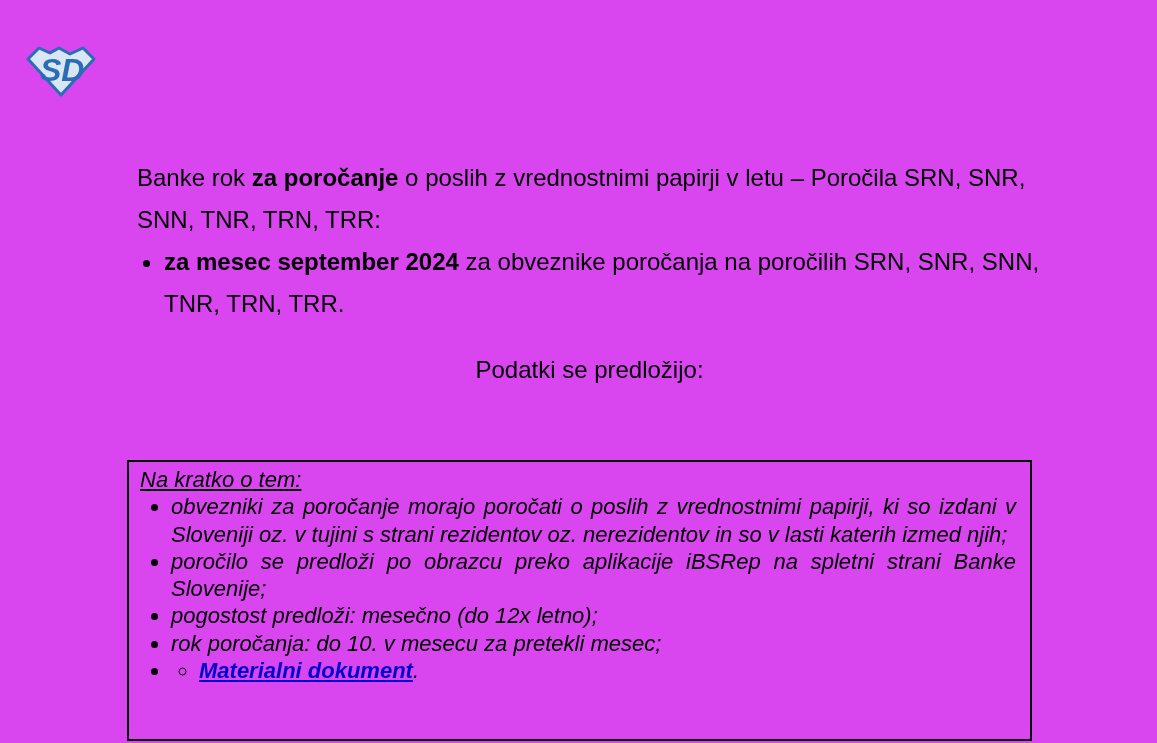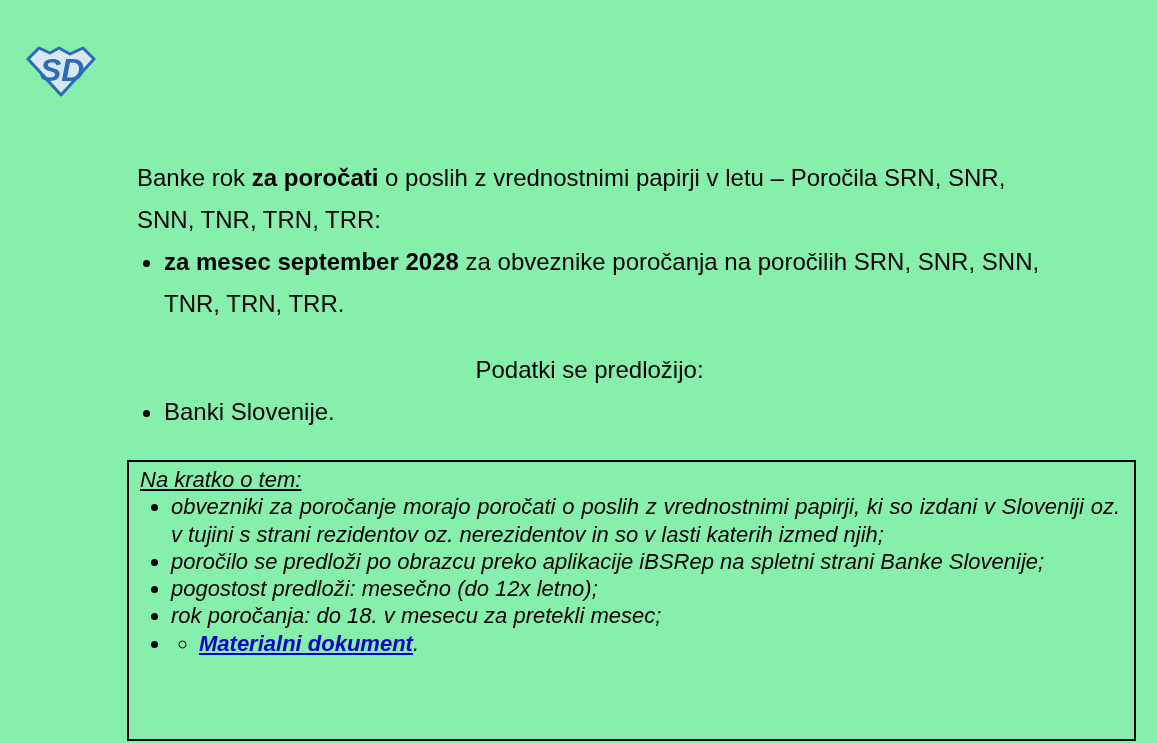--- a/index.html
+++ b/index.html
@@ -1,21 +1,21 @@
 <!DOCTYPE html>
 <html><head>
 <meta charset="utf-8">
 <style>
   * { margin: 0; padding: 0; box-sizing: border-box; }
   html, body { background: #e8e8e8; }
   .page {
     position: relative;
     width: 1157px;
     height: 743px;
-    background: #86efac;
+    background: #d946ef;
     overflow: hidden;
     font-family: "Liberation Sans", sans-serif;
     color: #000000;
   }
   .logo {
     position: absolute;
     left: 26px;
     top: 45px;
     width: 70px;
     height: 52px;
@@ -32,21 +32,21 @@
   ul.main-list {
     list-style: disc;
     margin: 0;
     padding-left: 27px;
   }
   .gap-heading { margin-top: 24px; text-align: center; }
   .infobox {
     position: absolute;
     left: 127px;
     top: 460px;
-    width: 1009px;
+    width: 905px;
     height: 281px;
     border: 2px solid #000000;
     padding: 4px 14px 4px 11px;
     font-style: italic;
     font-size: 22px;
     line-height: 27.3px;
   }
   .infobox-title {
     text-decoration: underline;
     font-weight: normal;
@@ -78,40 +78,37 @@
 
   <div class="logo">
     <svg width="70" height="52" viewBox="0 0 70 52" xmlns="http://www.w3.org/2000/svg">
       <path d="M2 14 L13 3 L24 8 L33 3 L44 9 L57 3 L68 14 L35 50 Z" fill="#d9e6f4" stroke="#2a6cb5" stroke-width="3" stroke-linejoin="round"></path>
       <path d="M8 38 L62 38" stroke="#2a6cb5" stroke-width="0" fill="none"></path>
       <text x="14" y="36" font-family="Liberation Sans, sans-serif" font-size="32" font-style="italic" font-weight="bold" fill="#2a6cb5">SD</text>
     </svg>
   </div>
 
   <div class="content">
-    <p><span>Banke rok </span><b>za poročati</b><span> o poslih z vrednostnimi papirji v letu – Poročila SRN, SNR, SNN, TNR, TRN, TRR:</span></p>
+    <p><span>Banke rok </span><b>za poročanje</b><span> o poslih z vrednostnimi papirji v letu – Poročila SRN, SNR, SNN, TNR, TRN, TRR:</span></p>
 
     <ul class="main-list">
-      <li><b>za mesec september 2028</b><span> za obveznike poročanja na poročilih SRN, SNR, SNN, TNR, TRN, TRR.</span></li>
+      <li><b>za mesec september 2024</b><span> za obveznike poročanja na poročilih SRN, SNR, SNN, TNR, TRN, TRR.</span></li>
     </ul>
 
     <p class="gap-heading">Podatki se predložijo:</p>
 
-    <ul class="main-list">
-      <li>Banki Slovenije.</li>
-    </ul>
   </div>
 
   <div class="infobox">
     <div class="infobox-title">Na kratko o tem:</div>
     <ul class="box-list">
       <li>obvezniki za poročanje morajo poročati o poslih z vrednostnimi papirji, ki so izdani v Sloveniji oz. v tujini s strani rezidentov oz. nerezidentov in so v lasti katerih izmed njih;</li>
       <li>poročilo se predloži po obrazcu preko aplikacije iBSRep na spletni strani Banke Slovenije;</li>
       <li>pogostost predloži: mesečno (do 12x letno);</li>
-      <li>rok poročanja: do 18. v mesecu za pretekli mesec;</li>
+      <li>rok poročanja: do 10. v mesecu za pretekli mesec;</li>
       <li>
         <ul class="box-sublist">
           <li><span class="doc-link">Materialni dokument</span><span class="link-suffix">.</span></li>
         </ul>
       </li>
     </ul>
   </div>
 
 </div>
 

